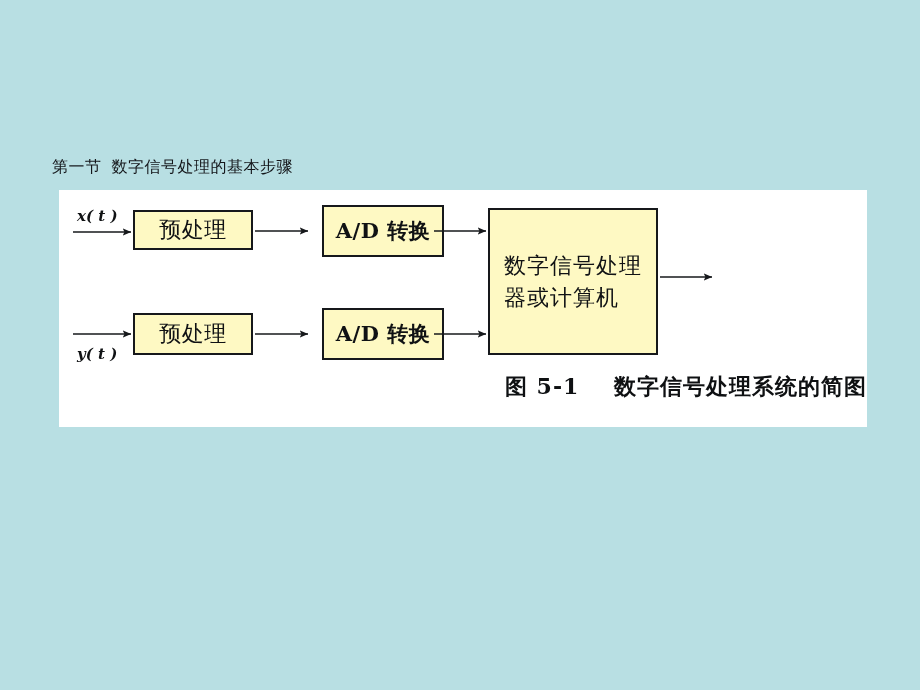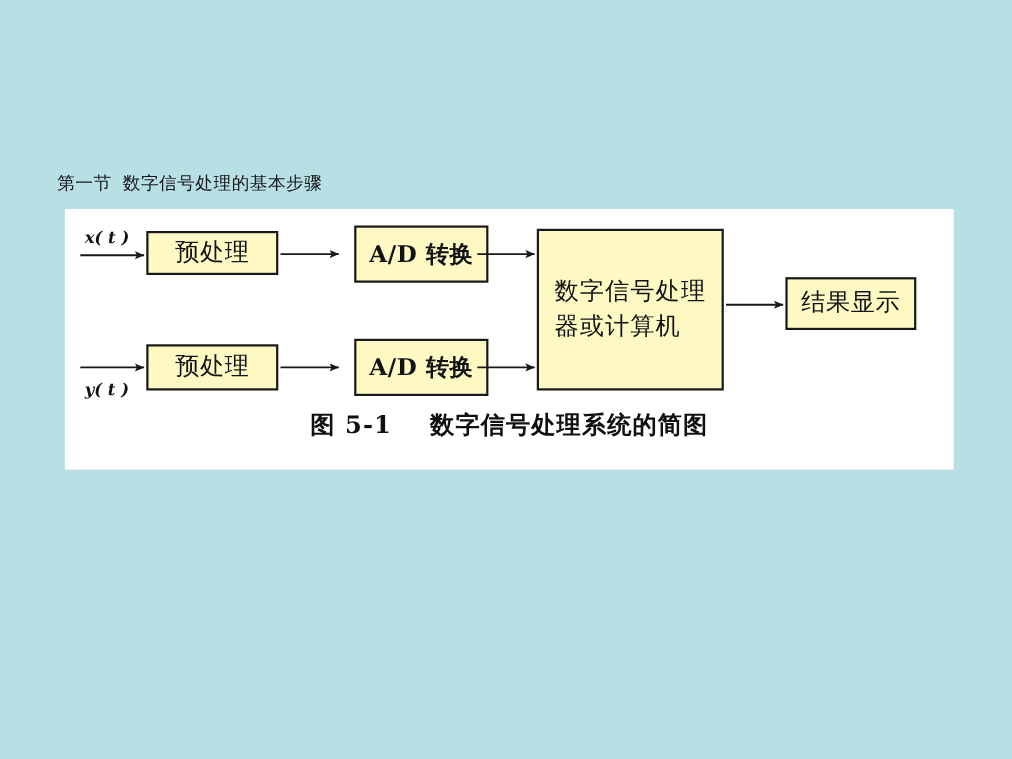--- a/index.html
+++ b/index.html
@@ -97,21 +97,21 @@
     width: 808px;
     height: 200px;
     pointer-events: none;
   }
   
   #figure-caption {
     position: absolute;
     left: 0;
     top: 182px;
     width: 808px;
-    text-align: center;
+    text-align: right;
     font-family: "DejaVu Serif", "Liberation Serif", serif;
     font-size: 22px;
     font-weight: bold;
     color: #0e1012;
     letter-spacing: 1px;
     white-space: pre;
   }
 </style>
 </head>
 <body>
@@ -132,21 +132,20 @@
 
       <div class="node-box node-ad" style="left:251px; top:15px; width:122px; height:52px;">A/D 转换</div>
 
       <div class="node-box node-cjk" style="left:74px; top:123px; width:120px; height:42px;">预处理</div>
 
       <div class="node-box node-ad" style="left:251px; top:118px; width:122px; height:52px;">A/D 转换</div>
 
       <div class="node-box node-proc" style="left:429px; top:18px; width:170px; height:147px;">数字信号处理
 器或计算机</div>
 
-      <div class="node-box node-cjk" style="left:655px; top:62px; width:119px; height:48px;">结果显示</div>
 
       <svg id="arrows" viewBox="0 0 808 200">
         <defs>
           <marker id="ah" markerWidth="9" markerHeight="8" refX="8.4" refY="4" orient="auto" markerUnits="userSpaceOnUse">
             <path d="M0,0.3 L8.6,4 L0,7.7 L1.9,4 Z" fill="#16181b"></path>
           </marker>
         </defs>
         <g stroke="#16181b" stroke-width="1.7" fill="none" marker-end="url(#ah)">
 
           <line x1="14" y1="42" x2="72" y2="42"></line>

